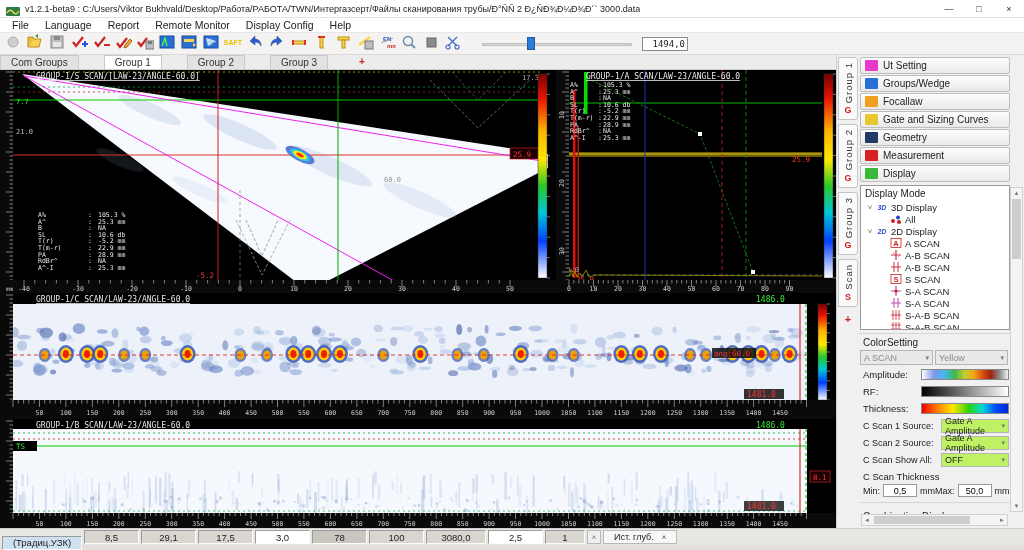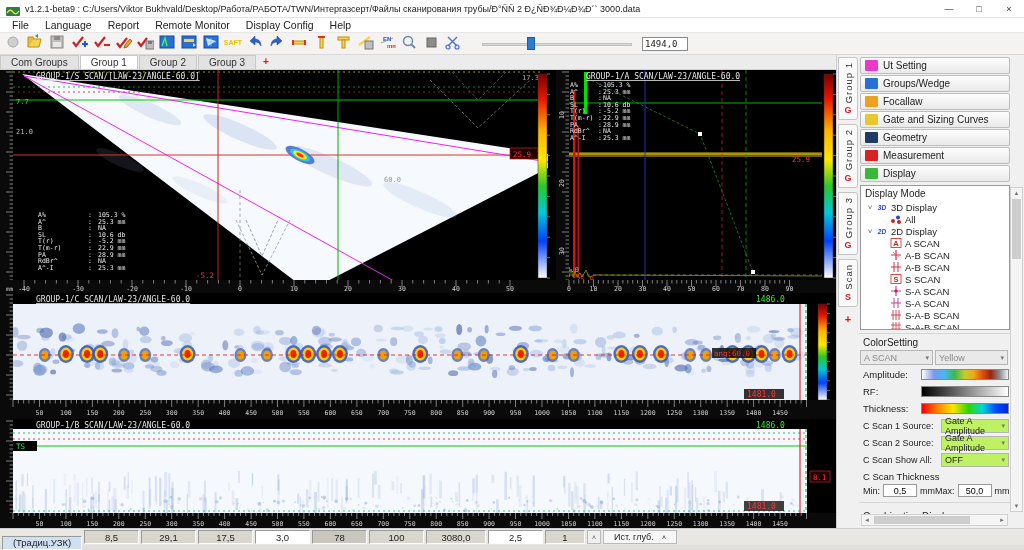--- a/index.html
+++ b/index.html
@@ -25,21 +25,21 @@
   .tb-sep{width:5px;height:19px;}
   .tb-slider{width:150px;height:19px;position:relative;margin:0 10px 0 18px;}
   .tb-slider .track{position:absolute;left:0;right:0;top:9px;height:3px;background:#d9d9d9;border:1px solid #c0c0c0;}
   .tb-slider .handle{position:absolute;top:3px;width:8px;height:13px;background:#2b7cd3;border:1px solid #1b5ca3;}
   .tb-value{width:46px;height:14px;border:1px solid #8a8a8a;background:#fff;font-size:9px;
             font-family:"DejaVu Sans Mono",monospace;color:#222;padding:0 2px;}
 
   
   .content{height:473px;display:flex;}
   .left-col{width:836px;display:flex;flex-direction:column;}
-  .tabbar{height:15px;background:#ececec;display:flex;align-items:flex-end;border-bottom:1px solid #cfcfcf;}
+  .tabbar{height:15px;background:#ececec;display:flex;align-items:flex-end;border-bottom:1px solid #cfcfcf;gap:24px;}
   .gtab{font-size:10px;color:#333;padding:1px 10px 1px 10px;border:1px solid #c9c9c9;border-bottom:none;
         background:#e2e2e2;margin-right:1px;height:14px;line-height:12px;}
   .gtab.active{background:#ffffff;}
   .gtab.add{color:#cc2222;font-weight:bold;background:#ececec;border:none;padding:1px 6px;}
   .panels{position:relative;width:836px;height:458px;background:#000;}
   .panel{position:absolute;}
   .panel svg{display:block;}
 
   
   .sidebar{width:188px;height:473px;background:#f0f0f0;position:relative;display:flex;border-left:1px solid #cfcfcf;}
@@ -91,21 +91,21 @@
   .statusbar{height:17px;background:#e9e7e3;display:flex;align-items:center;padding-left:2px;border-top:1px solid #cfcfcf;}
   .st-cell{height:14px;border:1px solid;border-color:#9a9a9a #fdfdfd #fdfdfd #9a9a9a;background:#d9d6d0;
            font-size:9.5px;color:#222;display:flex;align-items:center;justify-content:center;margin-right:2px;}
   .st-cell.blue{background:#cfe0f0;}
   .st-cell.white{background:#ffffff;}
   .st-cell.dark{background:#c9c6c0;}
   .st-spin{width:14px;height:14px;font-size:7px;color:#555;display:flex;align-items:center;justify-content:center;border:1px solid #b9b9b9;background:#efefef;margin-right:2px;}
   .st-dd{width:74px;height:14px;border:1px solid #b9b9b9;background:#f7f7f7;font-size:9px;color:#222;
          display:flex;align-items:center;justify-content:space-between;padding:0 10px;}
   .bottomstrip{height:5px;background:#e2e0dc;}
-  .mono{font-family:"DejaVu Sans Mono",monospace;}
+  .mono{font-family:"DejaVu Sans Mono",monospace;text-align:right;}
 </style>
 </head>
 <body>
 
 <div class="app">
 
   <div class="titlebar">
     <span class="appicon">
       <svg width="14" height="12" viewBox="0 0 14 12">
           <rect x="0" y="2" width="14" height="9" fill="#2e7d46" rx="1"></rect>

